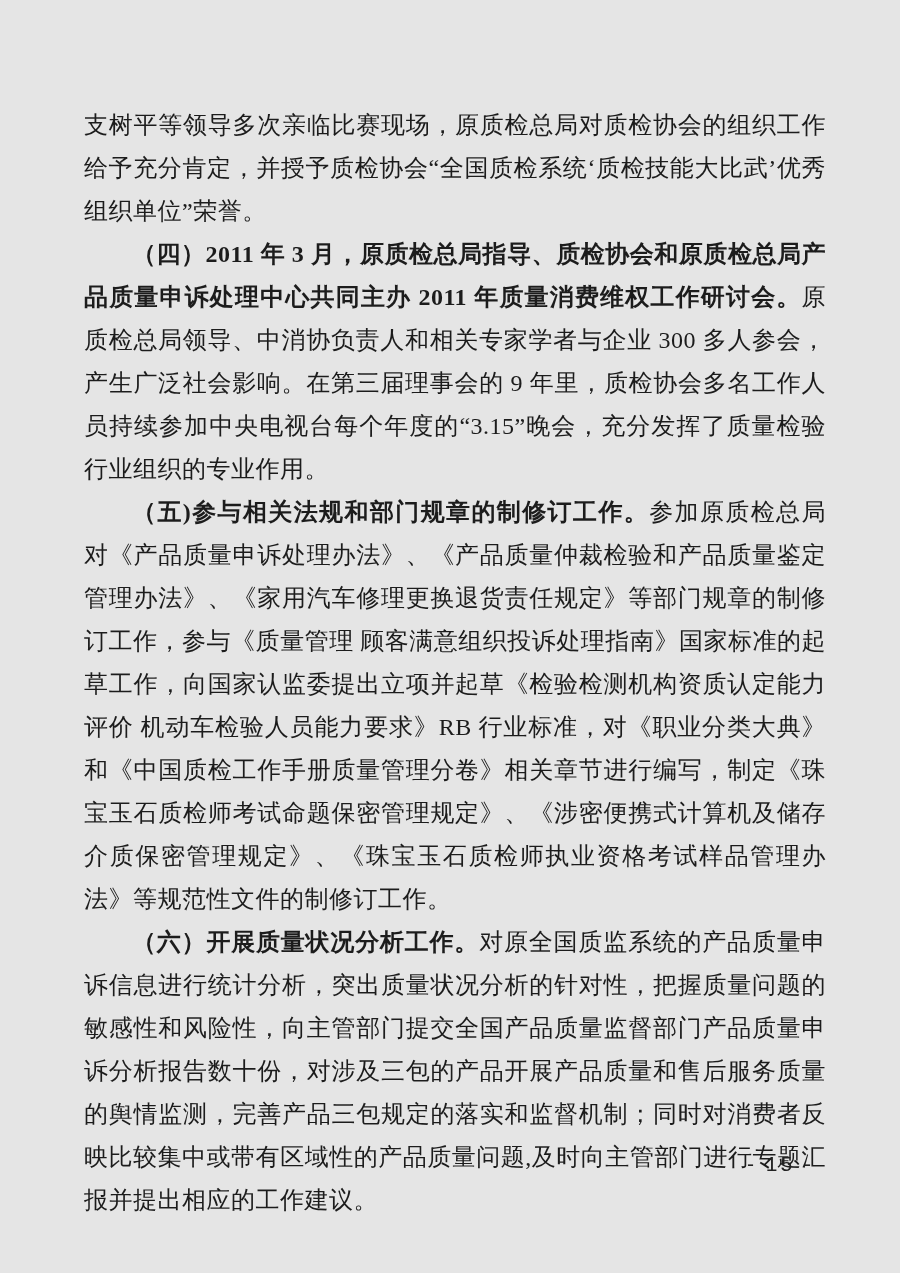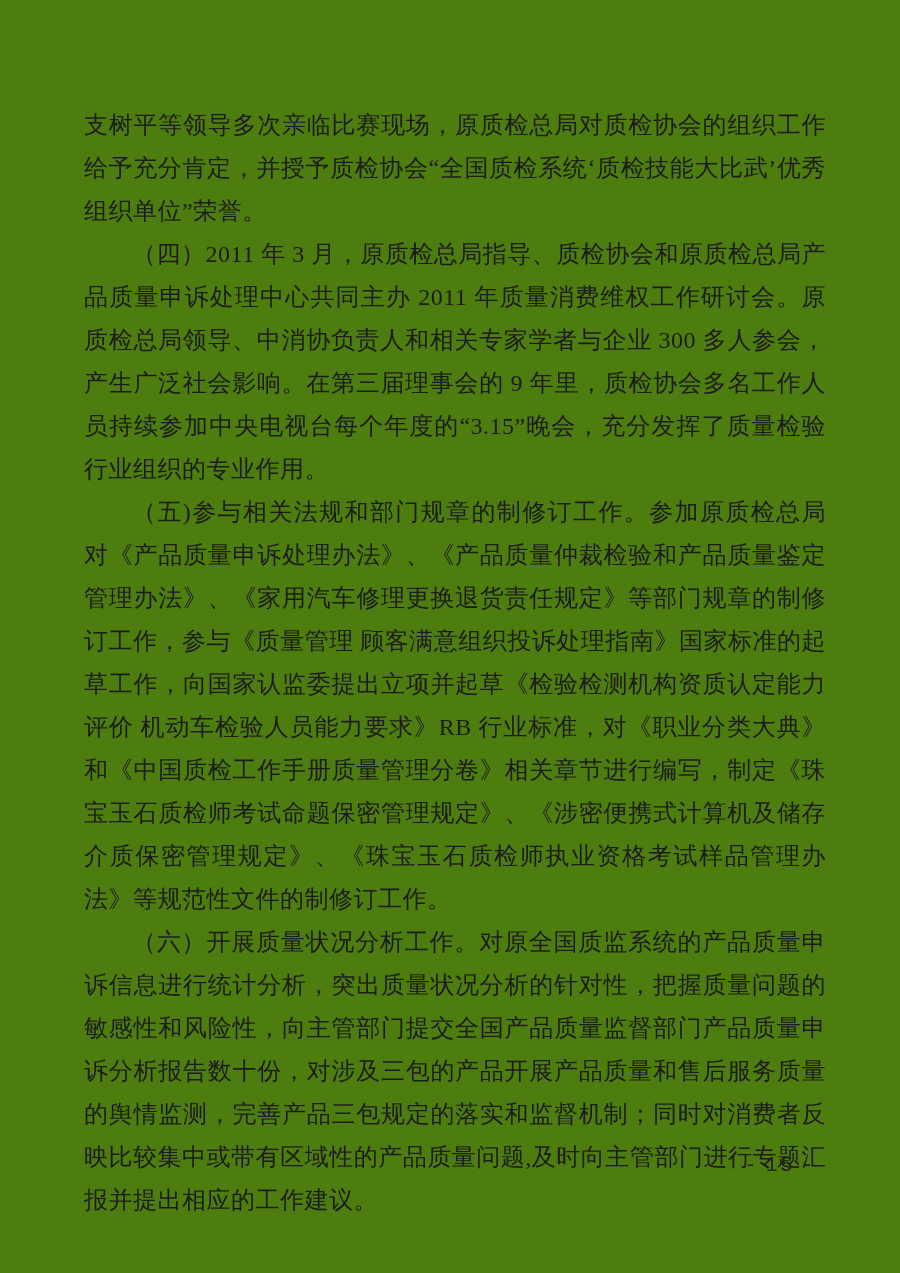--- a/index.html
+++ b/index.html
@@ -4,21 +4,21 @@
 <style>
   html, body {
     margin: 0;
     padding: 0;
     background: #ffffff;
   }
   .page {
     position: relative;
     width: 900px;
     height: 1273px;
-    background: #4d7c0f;
+    background: #e5e5e5;
     overflow: hidden;
     font-family: "Liberation Serif", "DejaVu Serif", serif;
   }
   .text-block {
     position: absolute;
     left: 84px;
     top: 104px;
     width: 742px;
     font-size: 24px;
     line-height: 43px;
@@ -29,21 +29,21 @@
   }
   .para {
     margin: 0;
     padding: 0;
     text-indent: 2em;
   }
   .para.no-indent {
     text-indent: 0;
   }
   .bold-lead {
-    font-weight: normal;
+    font-weight: bold;
   }
   .page-number {
     position: absolute;
     top: 1148px;
     right: 86px;
     font-family: Liberation Sans, sans-serif;
     font-size: 21px;
     line-height: 32px;
     color: #222222;
     letter-spacing: 3px;

